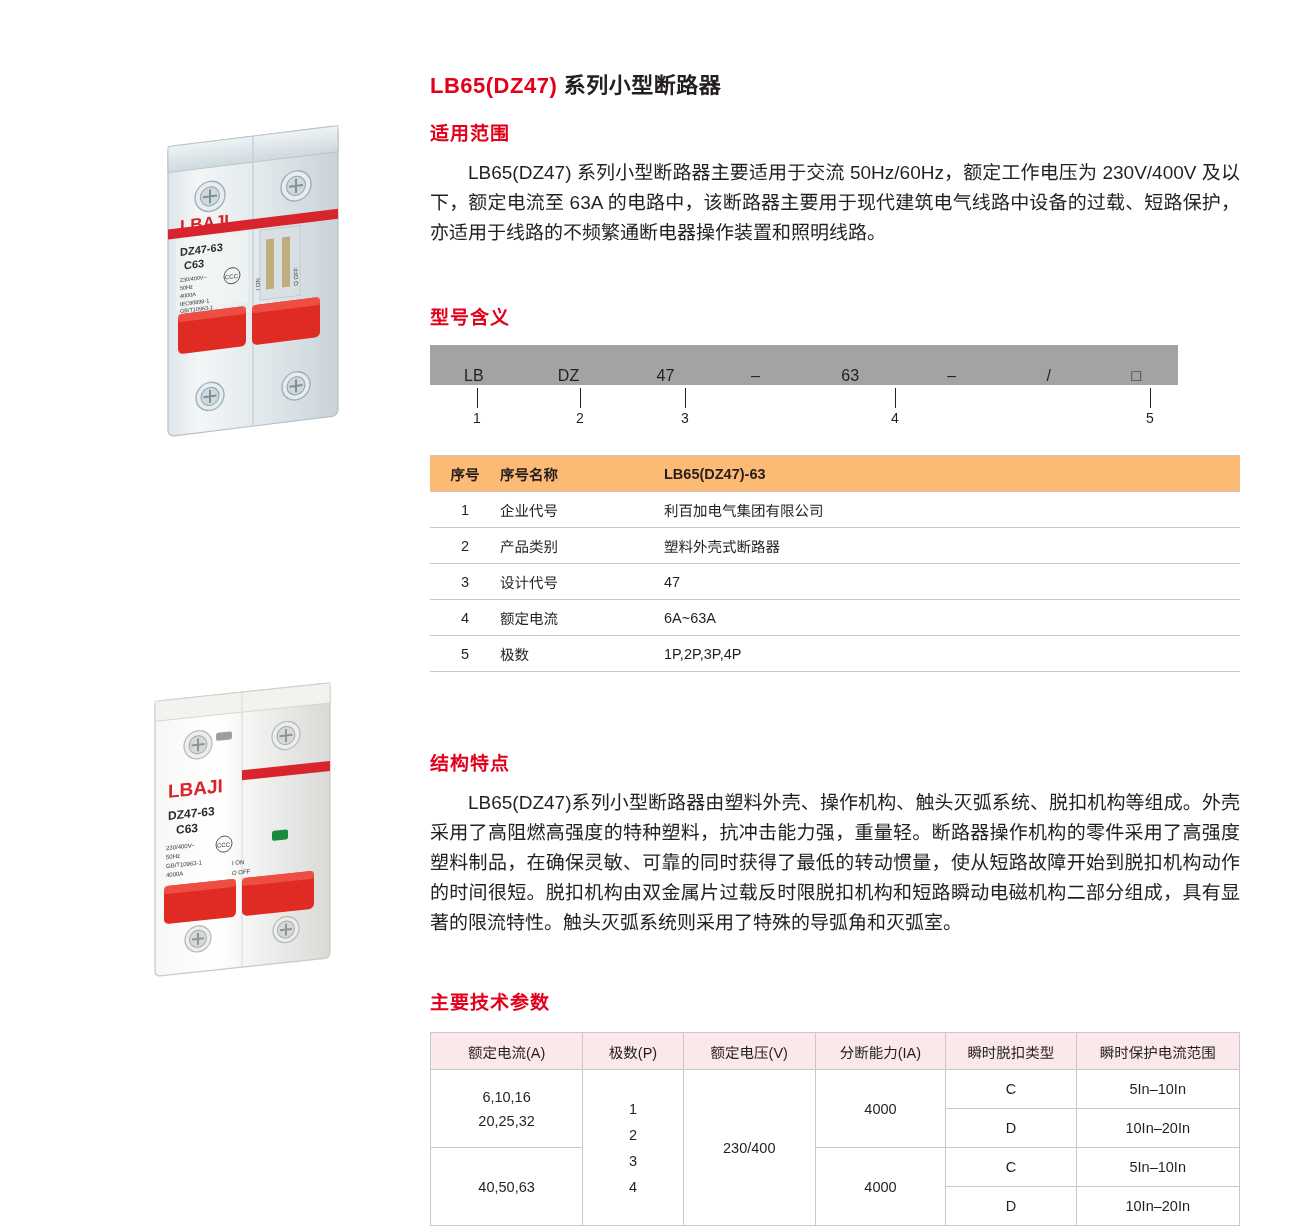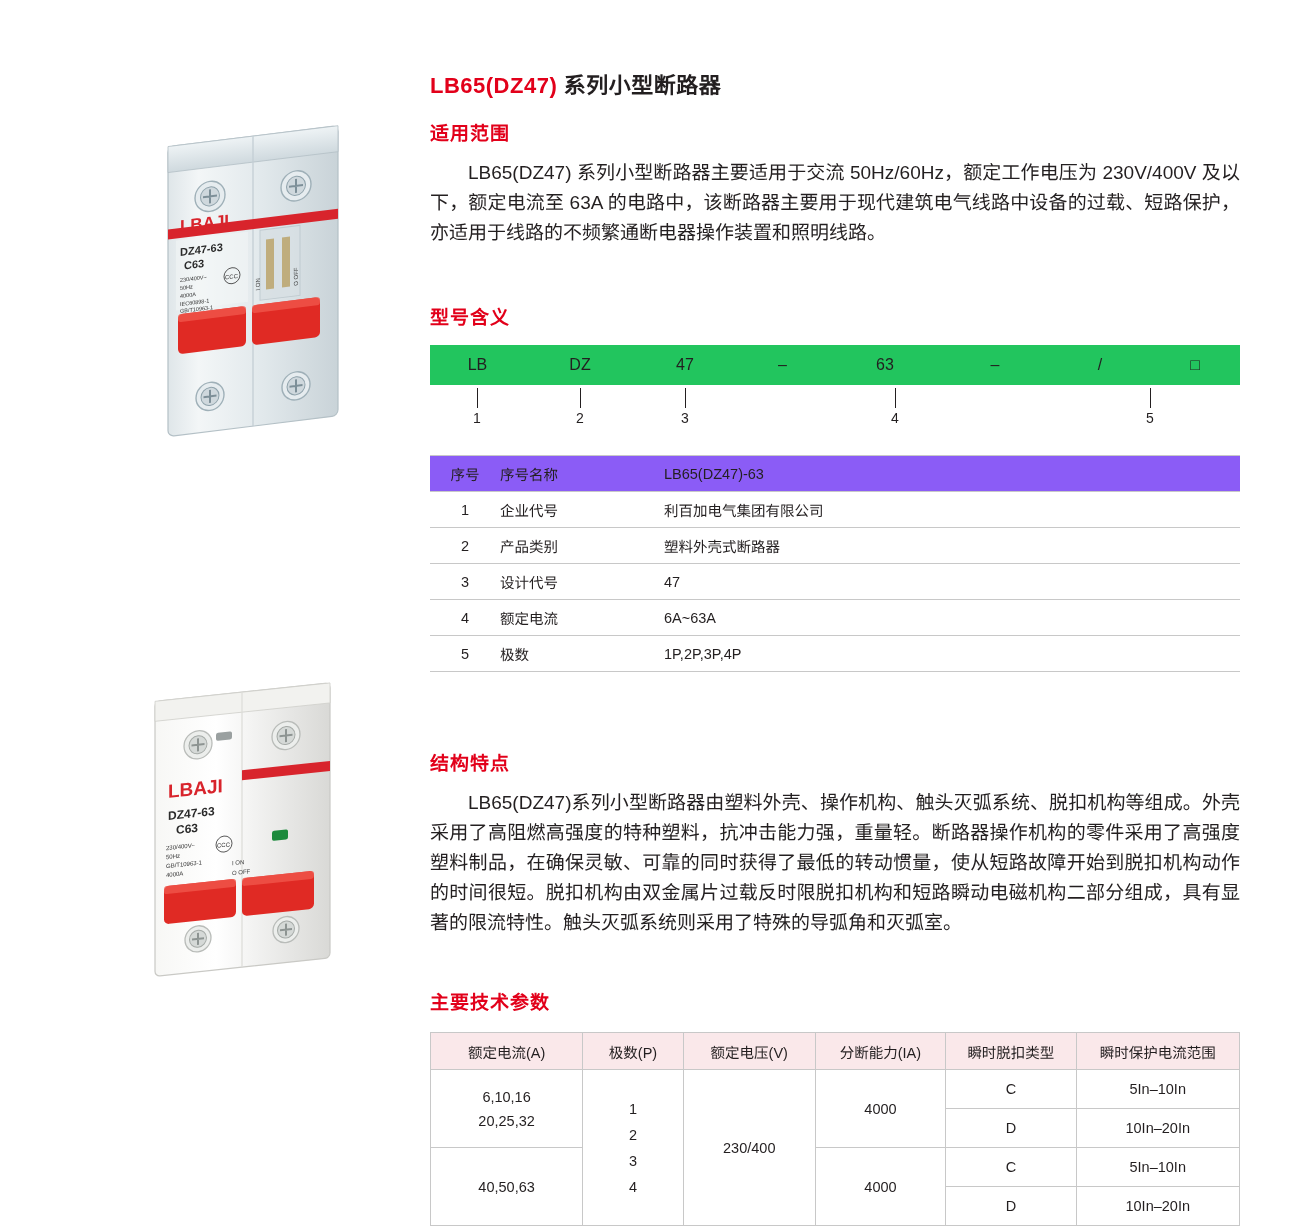--- a/index.html
+++ b/index.html
@@ -66,25 +66,25 @@
     position: absolute;
   }
   #prod1 { left: 140px; top: 105px;  width: 250px; height: 340px; }
   #prod2 { left: 120px; top: 665px;  width: 280px; height: 330px; }
 
   
   .model-strip {
     position: absolute;
     left: 430px;
     top: 345px;
-    width: 810px;
+    width: 748px;
     height: 40px;
-    background: #22c55e;
+    background: #a3a3a3;
     display: flex;
-    align-items: center;
+    align-items: flex-end;
   }
   .model-strip .cell {
     text-align: center;
     font-size: 16px;
     color: #231f20;
   }
   .model-ticks {
     position: absolute;
     left: 430px;
     top: 388px;
@@ -117,22 +117,22 @@
     left: 430px;
     top: 455px;
     width: 810px;
   }
   #model-table th, #model-table td {
     border-bottom: 1px solid #c8c8c8;
     padding: 7px 0;
     height: 18px;
   }
   #model-table thead th {
-    background: #8b5cf6;
-    font-weight: normal;
+    background: #fdba74;
+    font-weight: bold;
     border-bottom: 1px solid #c8c8c8;
   }
   #model-table .c1 { width: 70px;  text-align: center; }
   #model-table .c2 { width: 150px; text-align: left; }
   #model-table .c3 { text-align: left; padding-left: 14px; }
   #model-table thead .c3 { padding-left: 14px; text-align: left; }
   #model-table tr:first-child th { border-top: 1px solid #c8c8c8; }
 
   #param-table {
     left: 430px;

